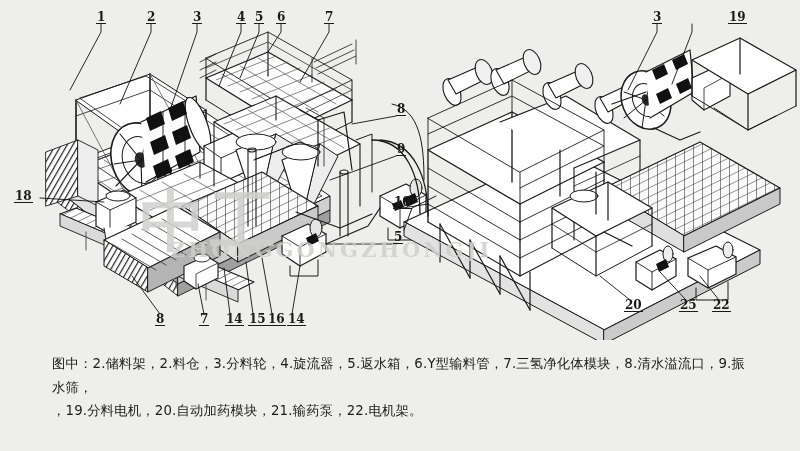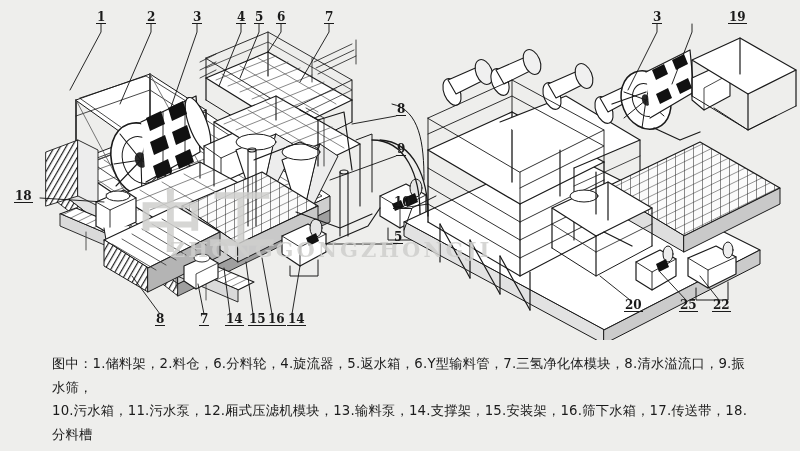--- a/index.html
+++ b/index.html
@@ -458,18 +458,17 @@
   <span class="lbl" style="left:14px;top:191px">18</span>
 
   <span class="lbl" style="left:652px;top:12px">3</span>
   <span class="lbl" style="left:728px;top:12px">19</span>
 
   <span class="lbl" style="left:624px;top:300px">20</span>
   <span class="lbl" style="left:679px;top:300px">25</span>
   <span class="lbl" style="left:712px;top:300px">22</span>
 
   <div id="caption">
-    <div>图中：1.储料架，2.料仓，6.分料轮，4.旋流器，5.返水箱，6.Y型输料管，7.三氢净化体模块，8.清水溢流口，9.振水筛，</div>
-    <div>10.污水箱，11.污水泵，12.厢式压滤机模块，13.输料泵，14.支撑架，15.安装架，16.筛下水箱，17.传送带，18.分料槽</div>
+    <div>图中：2.储料架，2.料仓，3.分料轮，4.旋流器，5.返水箱，6.Y型输料管，7.三氢净化体模块，8.清水溢流口，9.振水筛，</div>
     <div>，19.分料电机，20.自动加药模块，21.输药泵，22.电机架。</div>
   </div>
 
 </div>
 
 </body></html>

